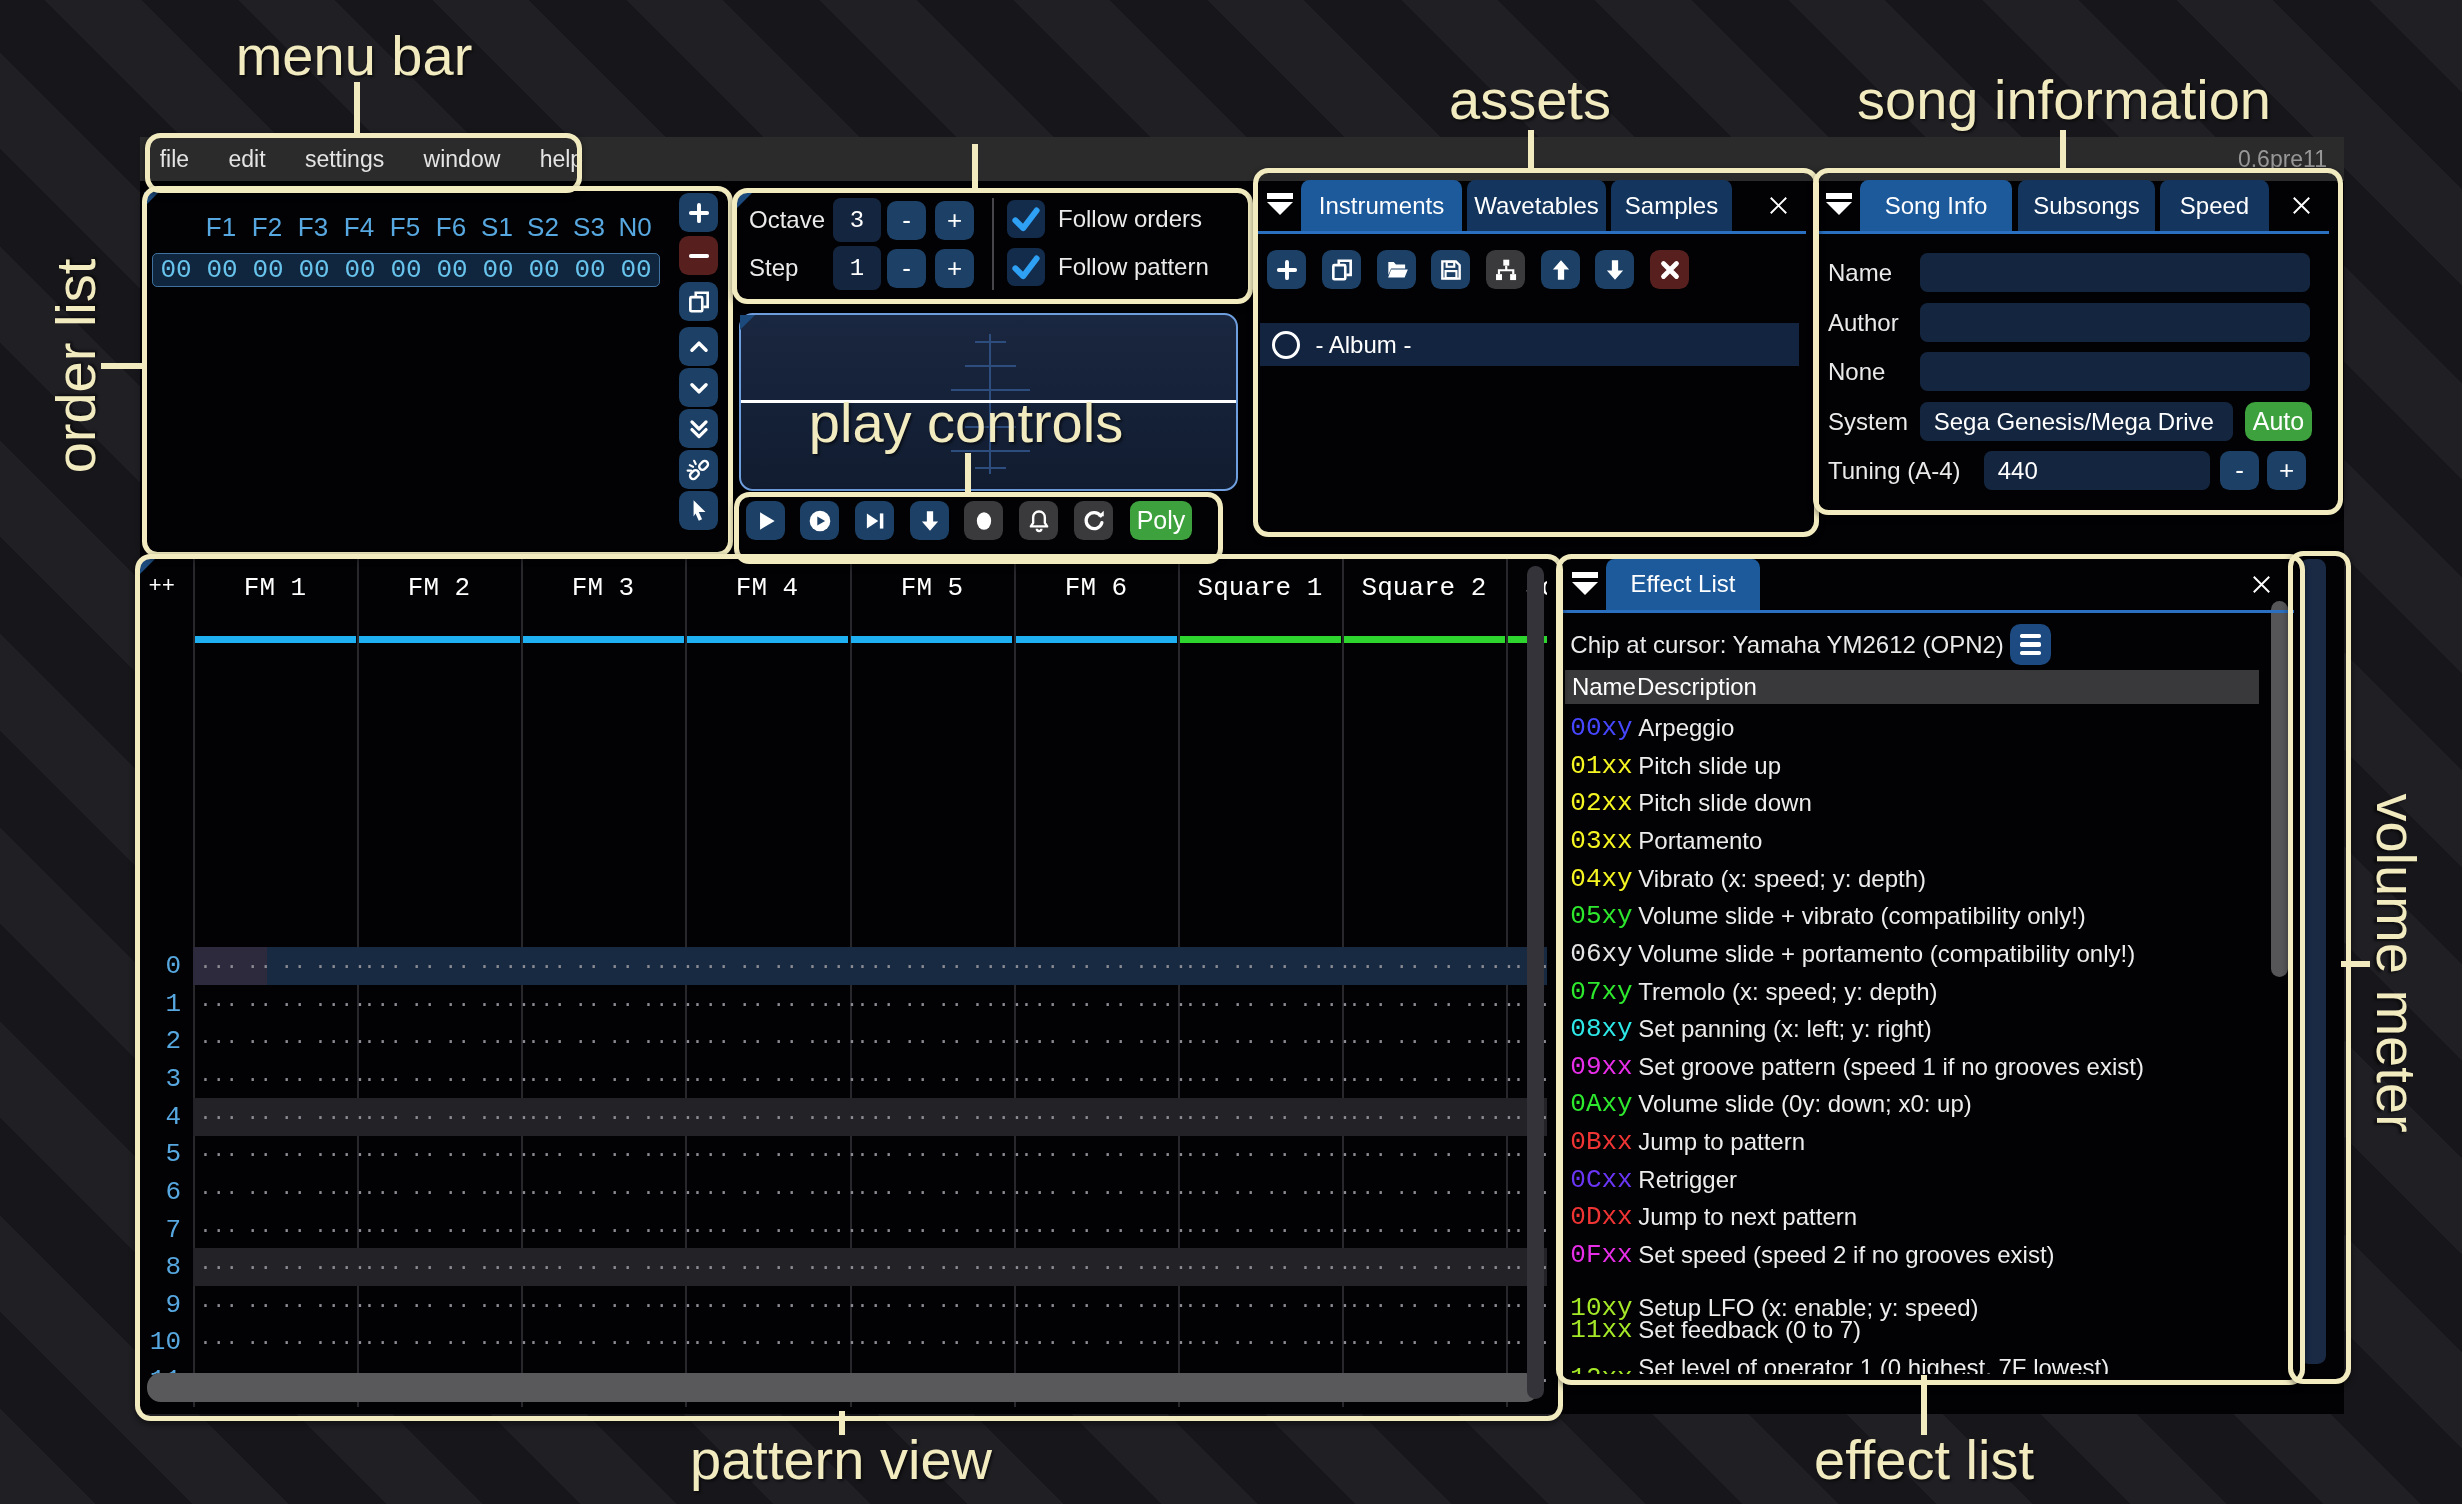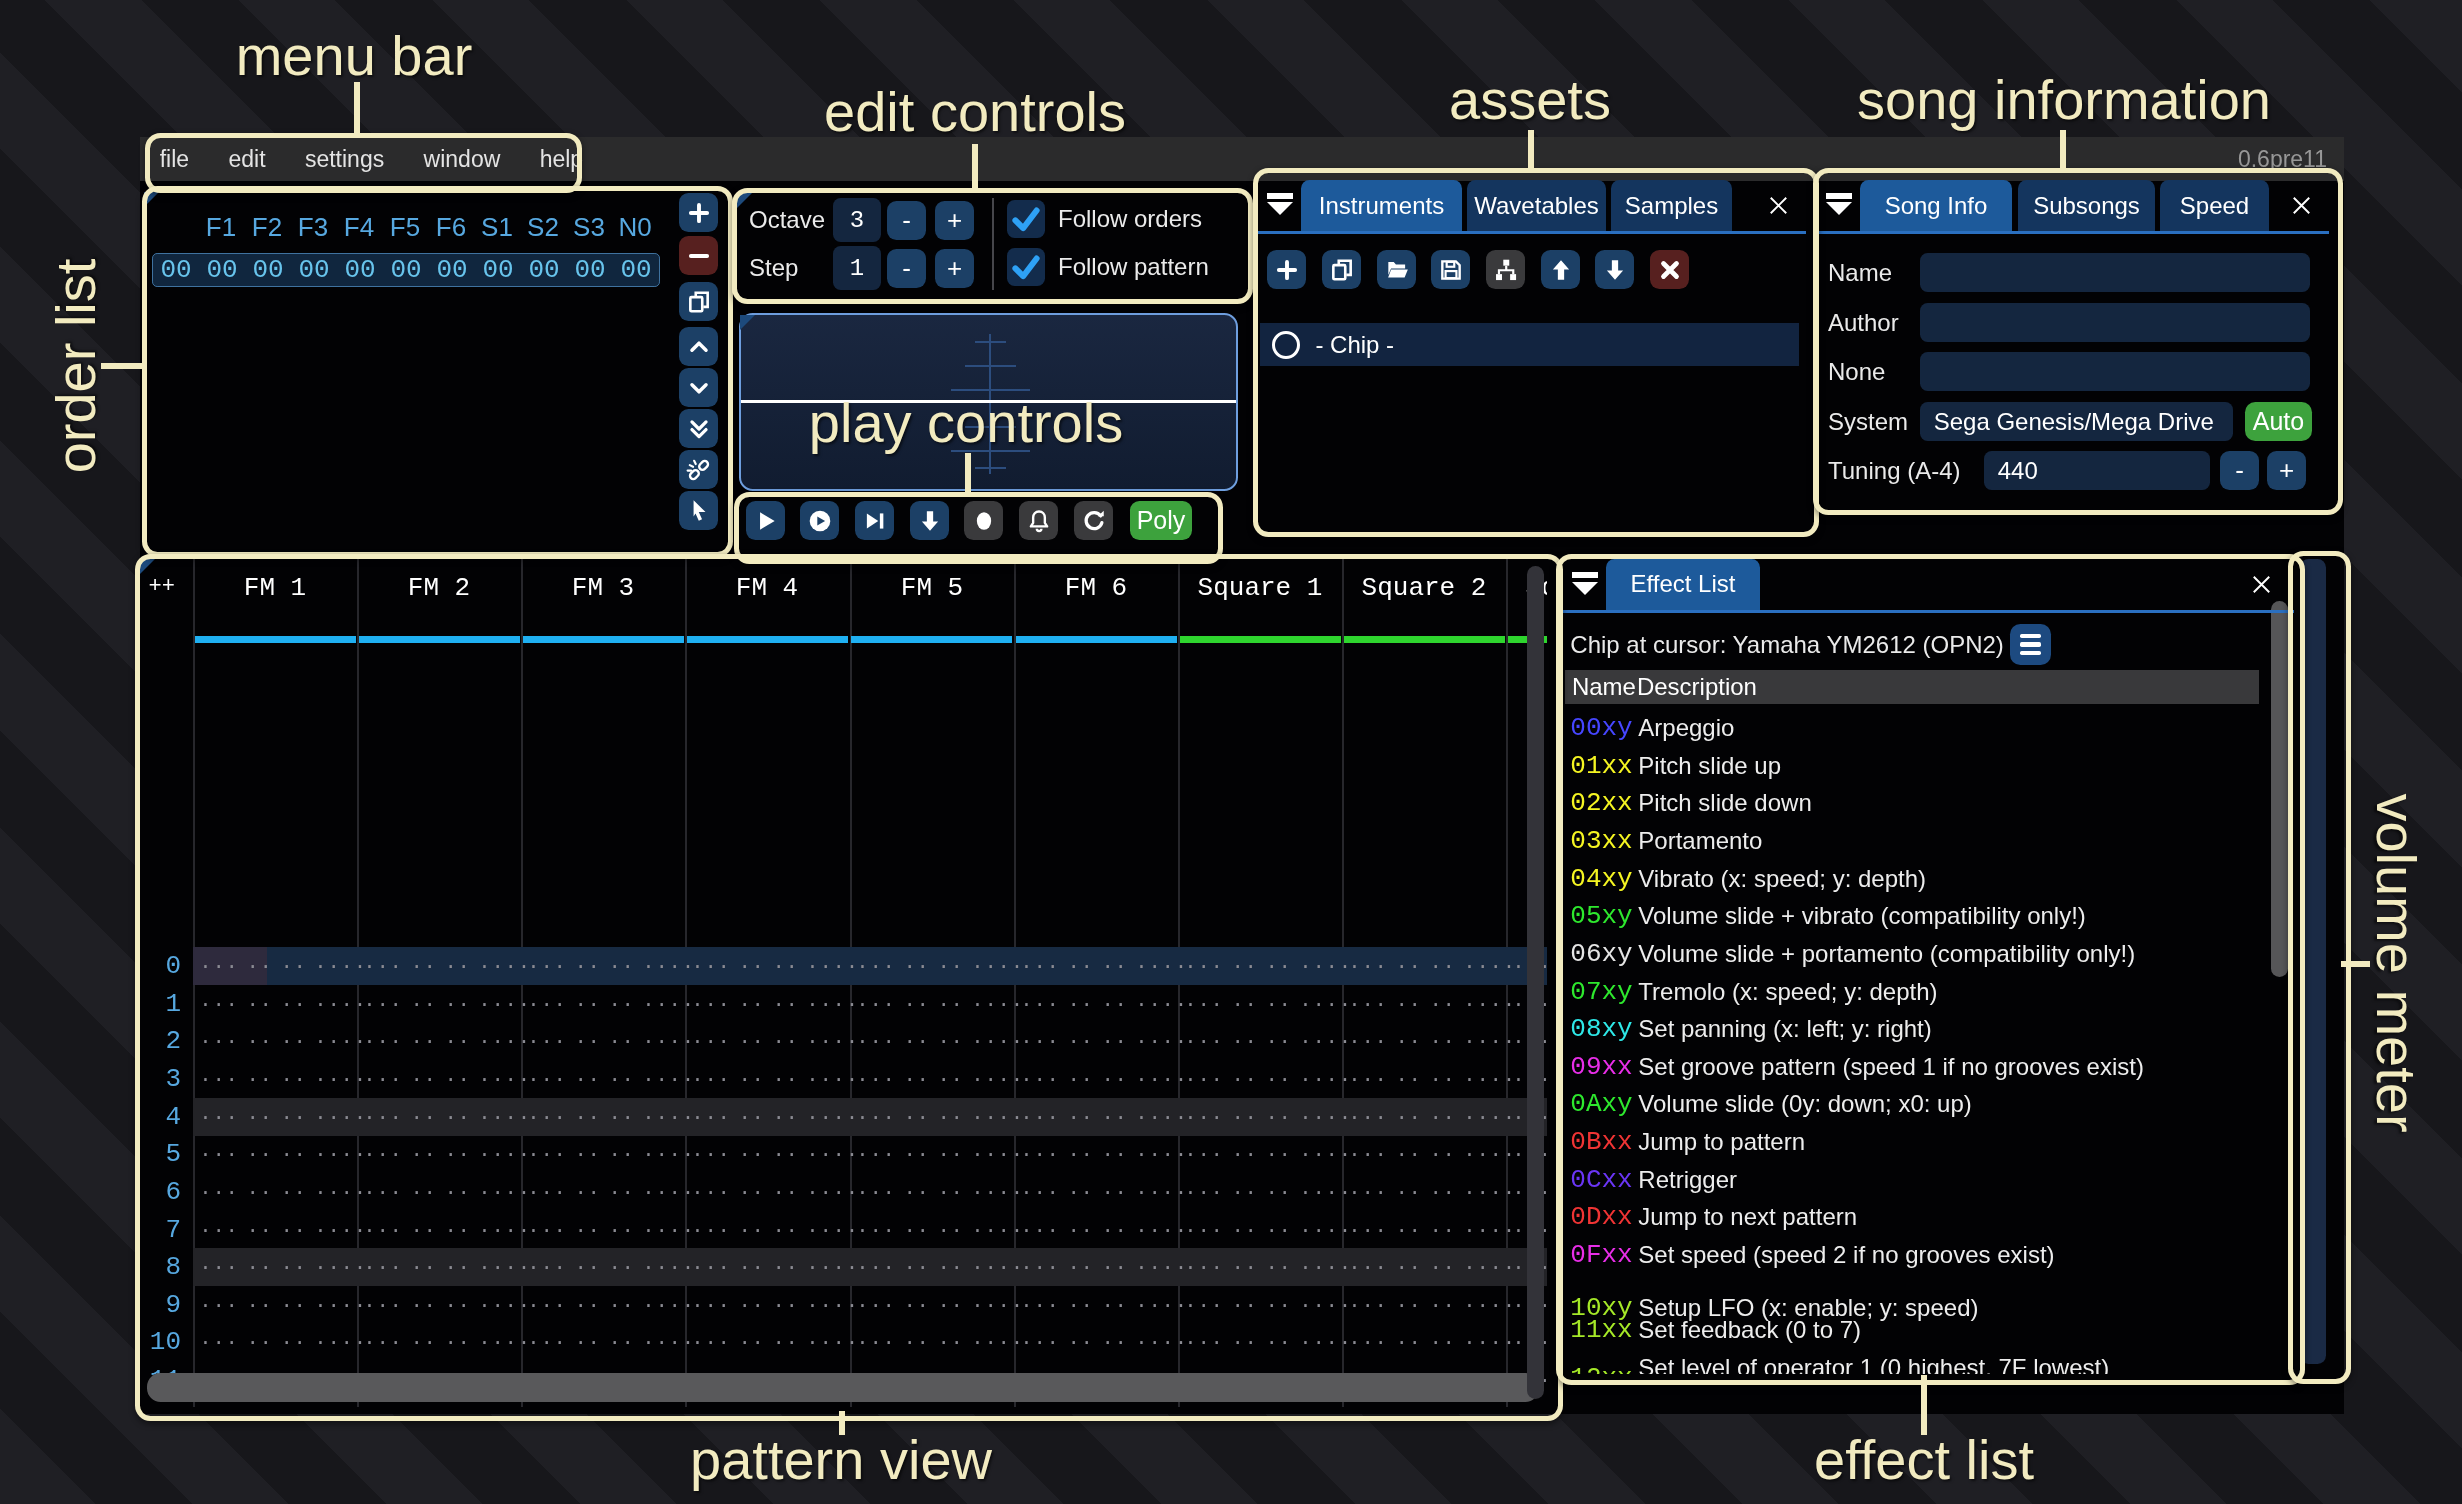--- a/index.html
+++ b/index.html
@@ -285,21 +285,21 @@
         </svg>
       </div>
       <div class="btn red" style="left: 1650px; top: 250px;">
         <svg viewBox="0 0 24 24">
           <path d="M6 6l12 12M18 6L6 18" stroke="#fff" stroke-width="4.4" stroke-linecap="round"></path>
         </svg>
       </div>
     </div>
   <div class="none-row">
     <div class="circ"></div>
-    <span>- Chip -</span>
+    <span>- Album -</span>
   </div>
 
   <div class="collapse" style="left:1826px;top:193px">
       <div class="bar"></div>
       <div class="trid"></div>
     </div>
   <div class="tab active" style="left:1860px;top:180px;width:152px">Song Info</div>
   <div class="tab" style="left:2018px;top:180px;width:137px">Subsongs</div>
   <div class="tab" style="left:2160px;top:180px;width:109px">Speed</div>
   <div class="closex" style="left:2286px;top:190px">
@@ -1123,21 +1123,20 @@
   <div class="conn" style="left:972px;top:144px;width:6px;height:44px"></div>
   <div class="conn" style="left:1528px;top:130px;width:6px;height:38px"></div>
   <div class="conn" style="left:2060px;top:130px;width:6px;height:38px"></div>
   <div class="conn" style="left:101px;top:363px;width:41px;height:6px"></div>
   <div class="conn" style="left:965px;top:453px;width:6px;height:39px"></div>
   <div class="conn" style="left:839px;top:1411px;width:6px;height:24px"></div>
   <div class="conn" style="left:1921px;top:1375px;width:6px;height:60px"></div>
   <div class="conn" style="left:2341px;top:961px;width:29px;height:6px"></div>
 
   <div class="ann" style="left:354px;top:55px">menu bar</div>
-  <div class="ann" style="left:975px;top:111px">edit controls</div>
   <div class="ann" style="left:1530px;top:99px">assets</div>
   <div class="ann" style="left:2064px;top:99px">song information</div>
   <div class="ann rccw" style="left:75px;top:366px">order list</div>
   <div class="ann" style="left:966px;top:422px">play controls</div>
   <div class="ann" style="left:841px;top:1459px">pattern view</div>
   <div class="ann" style="left:1924px;top:1459px">effect list</div>
   <div class="ann rcw" style="left:2396px;top:963px">volume meter</div>
 </div>
 
 

